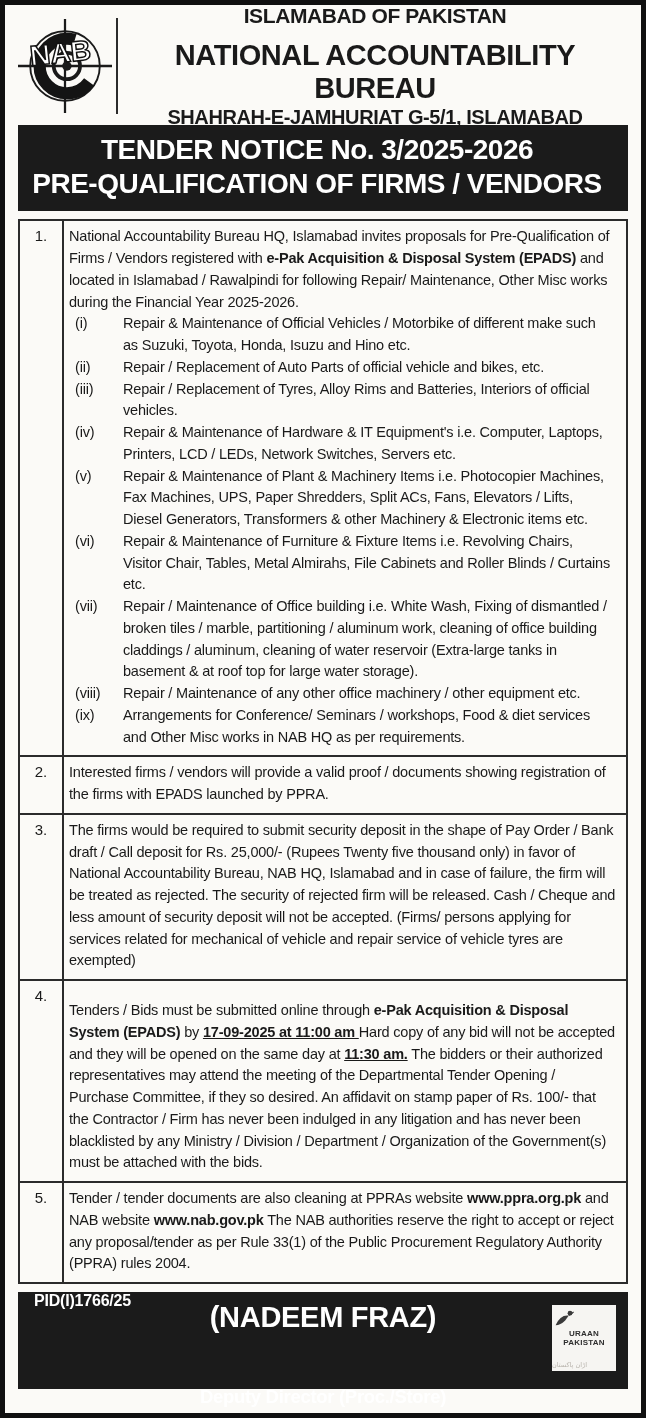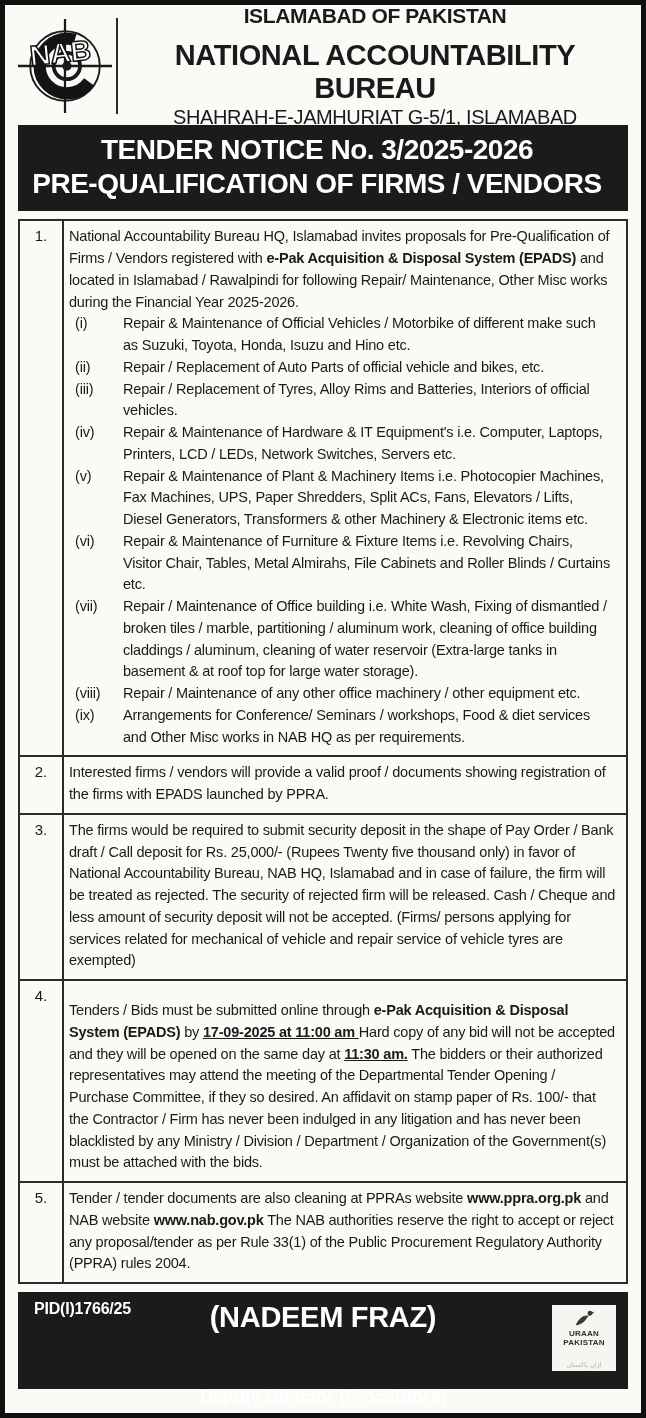--- a/index.html
+++ b/index.html
@@ -9,21 +9,21 @@
     padding:8px 9px;overflow:hidden;position:relative;
     font-family:"Liberation Sans",sans-serif;color:#1a1a1a;
   }
   
   .header{display:flex;align-items:center;height:106px;background:#fbfaf7;}
   .logo-box{width:102px;flex:0 0 102px;display:flex;align-items:center;justify-content:center;
     border-right:2px solid #2b2b2b;height:96px;}
   .header-text{flex:1;text-align:center;line-height:1.12;letter-spacing:-0.4px;}
   .h-line1{font-size:21px;font-weight:bold;}
   .h-line2{font-size:29px;font-weight:bold;margin-top:12px;}
-  .h-line3{font-size:20px;font-weight:normal;margin-top:2px;}
+  .h-line3{font-size:20px;font-weight:bold;margin-top:2px;}
   
   .banner{
     margin:6px 4px 8px 4px;background:#1b1b1b;color:#fff;
     text-align:center;padding:8px 16px 10px 4px;letter-spacing:-0.5px;
   }
   .banner .b-line{font-size:28px;font-weight:bold;line-height:1.22;}
   
   .table{margin:0 4px;border:2px solid #2b2b2b;background:#fbfaf7;}
   .row{display:flex;border-bottom:2px solid #2b2b2b;}
   .row:last-child{border-bottom:none;}
@@ -37,28 +37,28 @@
   .b{font-weight:bold;}
   .u{text-decoration:underline;}
   .subitem{display:flex;margin-top:0;}
   .sub-label{width:48px;flex:0 0 48px;margin-left:6px;}
   .sub-text{flex:1;padding-right:2px;}
   
   .footer{
     margin:8px 4px 0 4px;background:#1b1b1b;color:#fff;
     height:97px;position:relative;box-sizing:border-box;padding-top:7px;
   }
-  .pid{position:absolute;left:16px;top:8px;font-size:16px;font-weight:bold;letter-spacing:-0.2px;}
+  .pid{position:absolute;left:16px;top:0;font-size:16px;font-weight:bold;letter-spacing:-0.2px;}
   .sig{ text-align:center;line-height:1.3;letter-spacing:-0.3px;}
   .sig-name{font-size:29px;font-weight:bold;}
   .sig-title{font-size:18.5px;font-weight:bold;margin-top:48px;}
   .sig-addr{font-size:18.5px;font-weight:bold;}
   .uraan{
     position:absolute;right:12px;top:13px;width:64px;height:66px;background:#f6f5f2;
-    display:flex;flex-direction:column;align-items:center;justify-content:center;color:#2e2e2e;
+    display:flex;flex-direction:column;justify-content:center;color:#2e2e2e;
   }
   .uraan-text{font-size:8px;font-weight:bold;line-height:1.15;text-align:center;letter-spacing:0.2px;}
   .uraan-urdu{font-family:"DejaVu Sans",sans-serif;font-size:6.5px;color:#b9b5ae;margin-top:14px;}
 </style>
 </head>
 <body>
 
 <div class="page">
 
   <div class="header">

